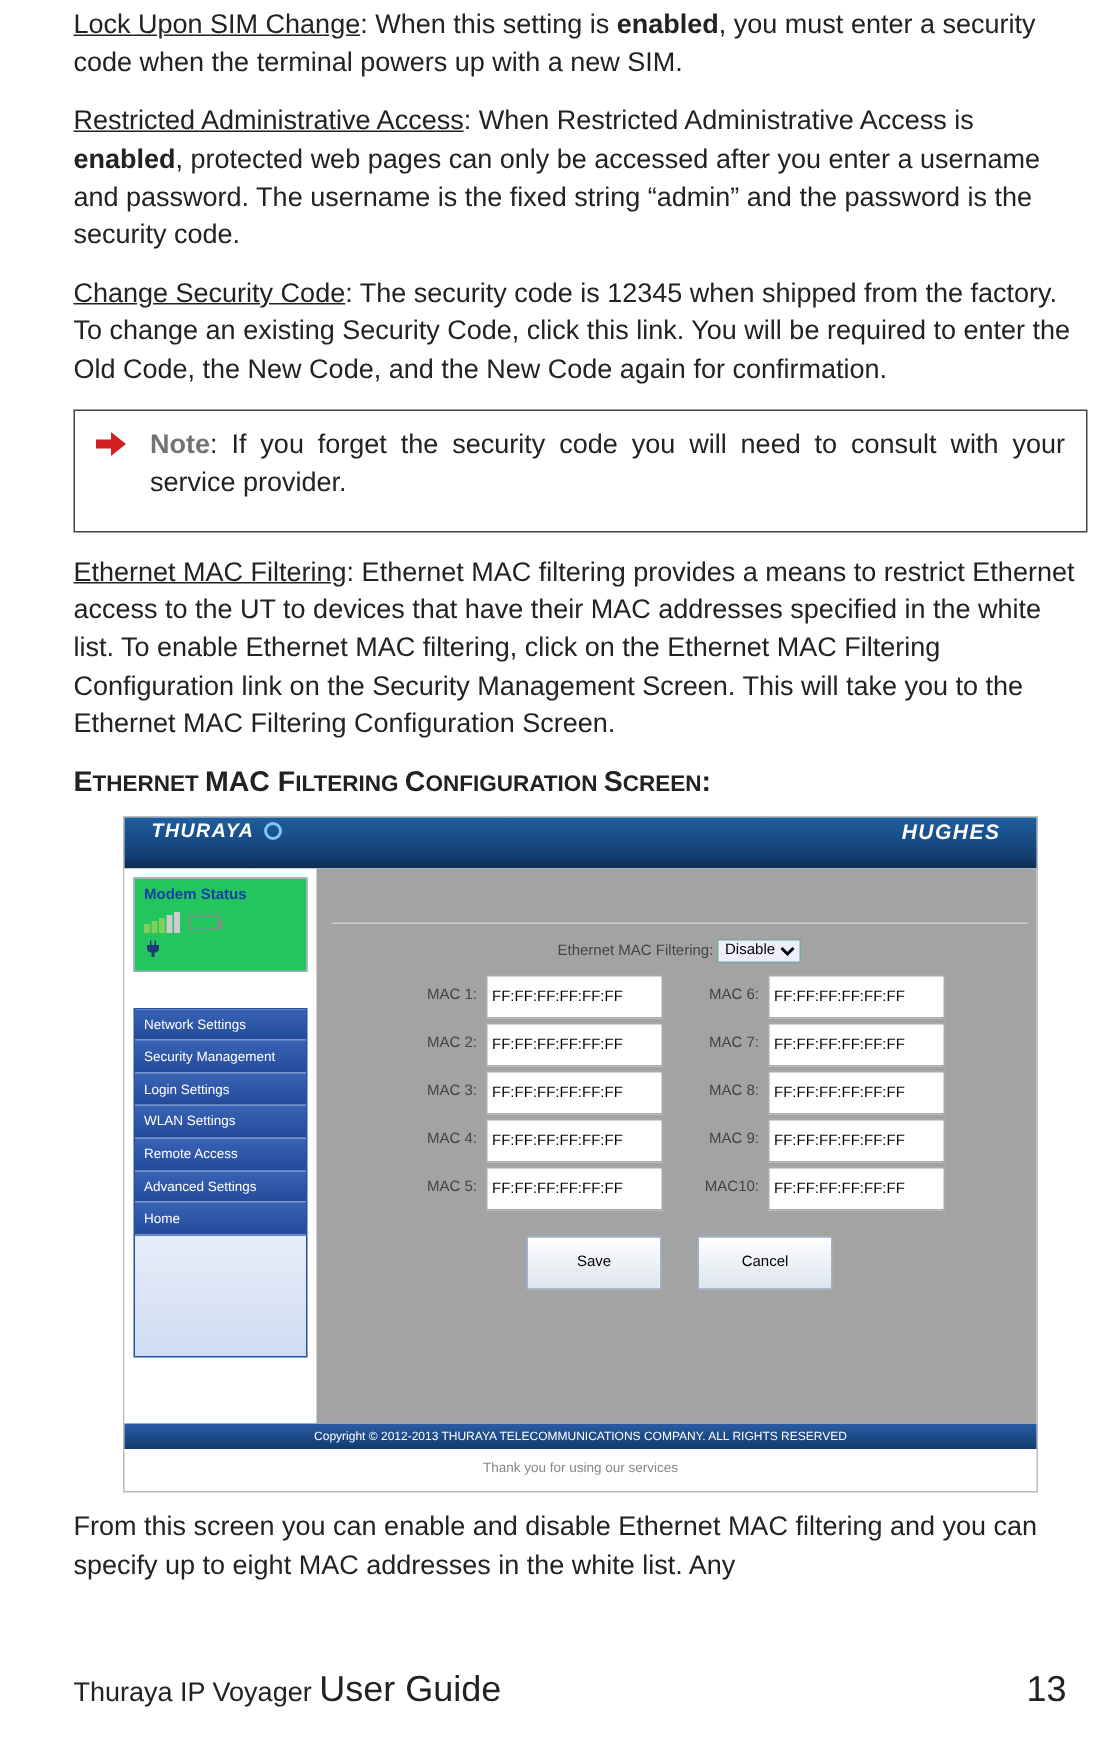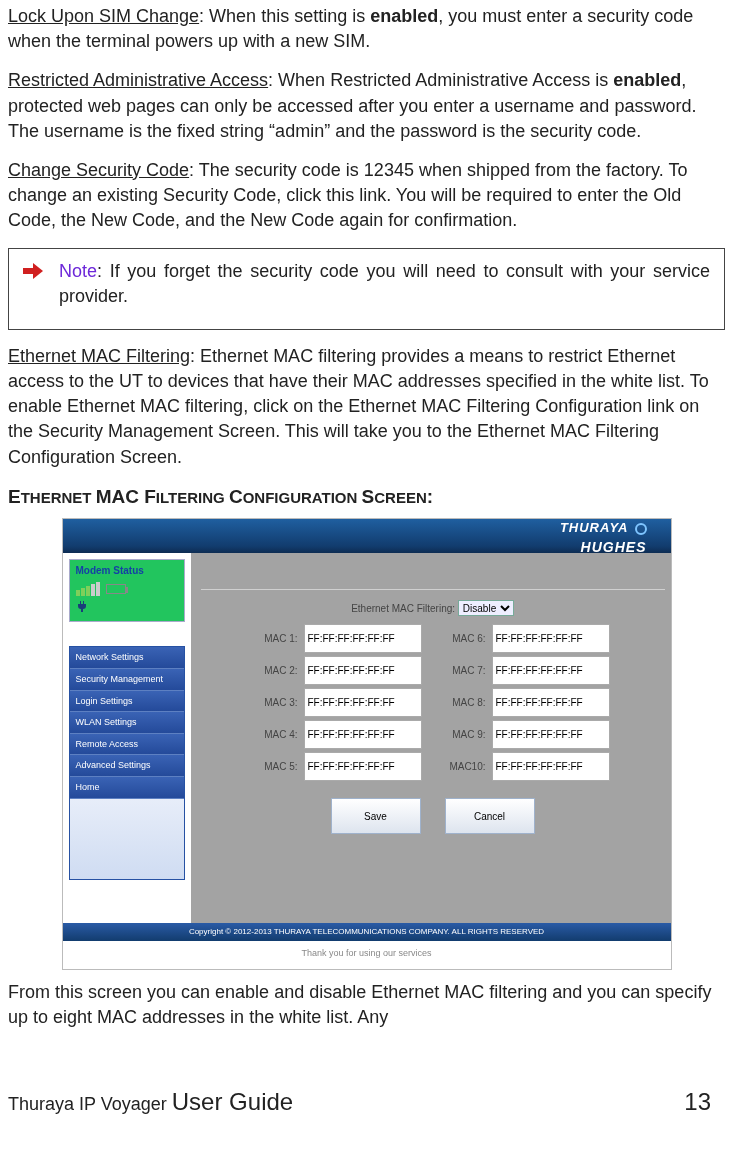--- a/index.html
+++ b/index.html
@@ -6,59 +6,58 @@
   body {
     margin: 0;
     padding: 0;
     font-family: "Century Gothic", "Futura", "Avant Garde", sans-serif;
     font-size: 18px;
     line-height: 1.4;
     color: #222;
     background: #fff;
     width: 733px;
   }
-  .page { padding: 0 8px 12px 8px; }
+  .page { padding: 0 8px 12px 8px; margin-left: 41px; }
   p { margin: 4px 0 14px 0; }
   .ul { text-decoration: underline; }
   strong { font-weight: 700; }
   .note-box {
     border: 1.5px solid #444;
     padding: 10px 14px 20px 14px;
     margin: 6px 0 14px 0;
     display: flex;
     align-items: flex-start;
     gap: 16px;
     text-align: justify;
   }
   .note-arrow-icon { flex: 0 0 auto; margin-top: 3px; }
-  .note-label { color: #6d28d9; font-weight: 400; }
+  .note-label { color: #737373; font-weight: 700; }
   .h-screen {
     font-family: "Century Gothic","Futura", sans-serif;
     font-weight: 700;
     font-size: 19px;
     margin: 12px 0 8px 0;
   }
   .screenshot-outer {
     width: 610px;
     margin: 4px auto 10px auto;
     border: 1px solid #bbb;
     background: #fff;
   }
   .s-header {
     height: 34px;
     display: flex;
-    align-items: flex-end;
+    align-items: flex-start;
     justify-content: space-between;
     padding: 0 24px 0 18px;
     background: linear-gradient(to bottom,#1f5fa0 0%, #123c6e 80%, #0d2c52 100%);
     color: #fff;
     font-size: 13px;
     font-weight: 600;
     letter-spacing: 1px;
-    flex-direction: column;
   }
   .t-logo { display:flex; align-items:center; gap:6px; font-style: italic;}
   .t-logo .globe { width:12px; height:12px; border:2px solid #7fc5ff; border-radius:50%; position:relative; display:inline-block; }
   .hughes { font-weight: 800; font-style: italic; font-size: 14px;}
   .s-body { display:flex; background:#fff; min-height: 370px; }
   .s-side { width: 128px; padding: 6px 6px; font-size:9px; }
   .ms-panel { border:1px solid #aac; background: #22c55e; padding:4px 6px 8px 6px; margin-bottom: 24px; }
   .ms-title { color:#1541a5; font-weight:700; font-size:10px; margin-bottom:4px; }
   .status-icons { display:flex; gap:6px; align-items:center; margin-bottom:3px;}
   .sig-bars { display:flex; gap:1px; align-items:flex-end;}

